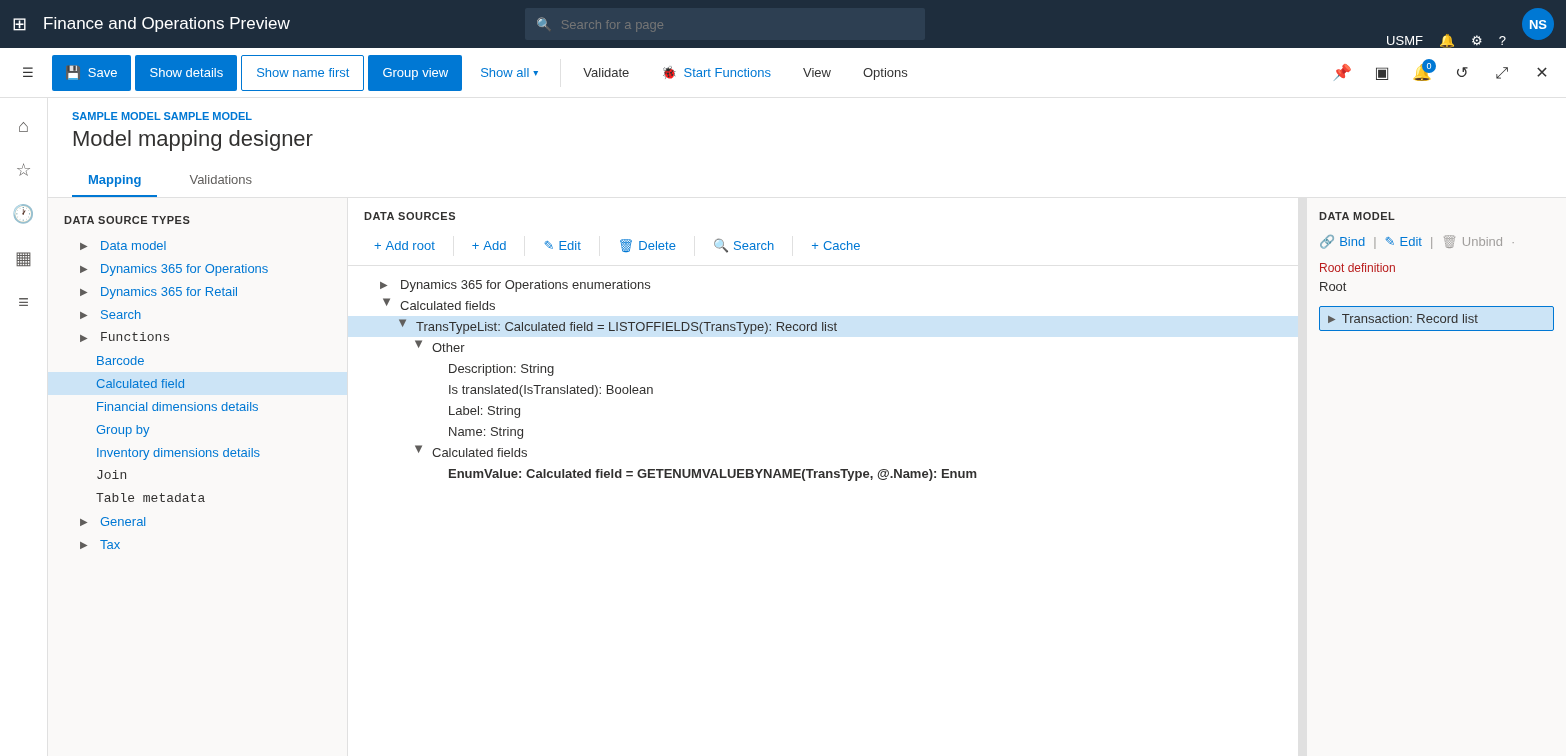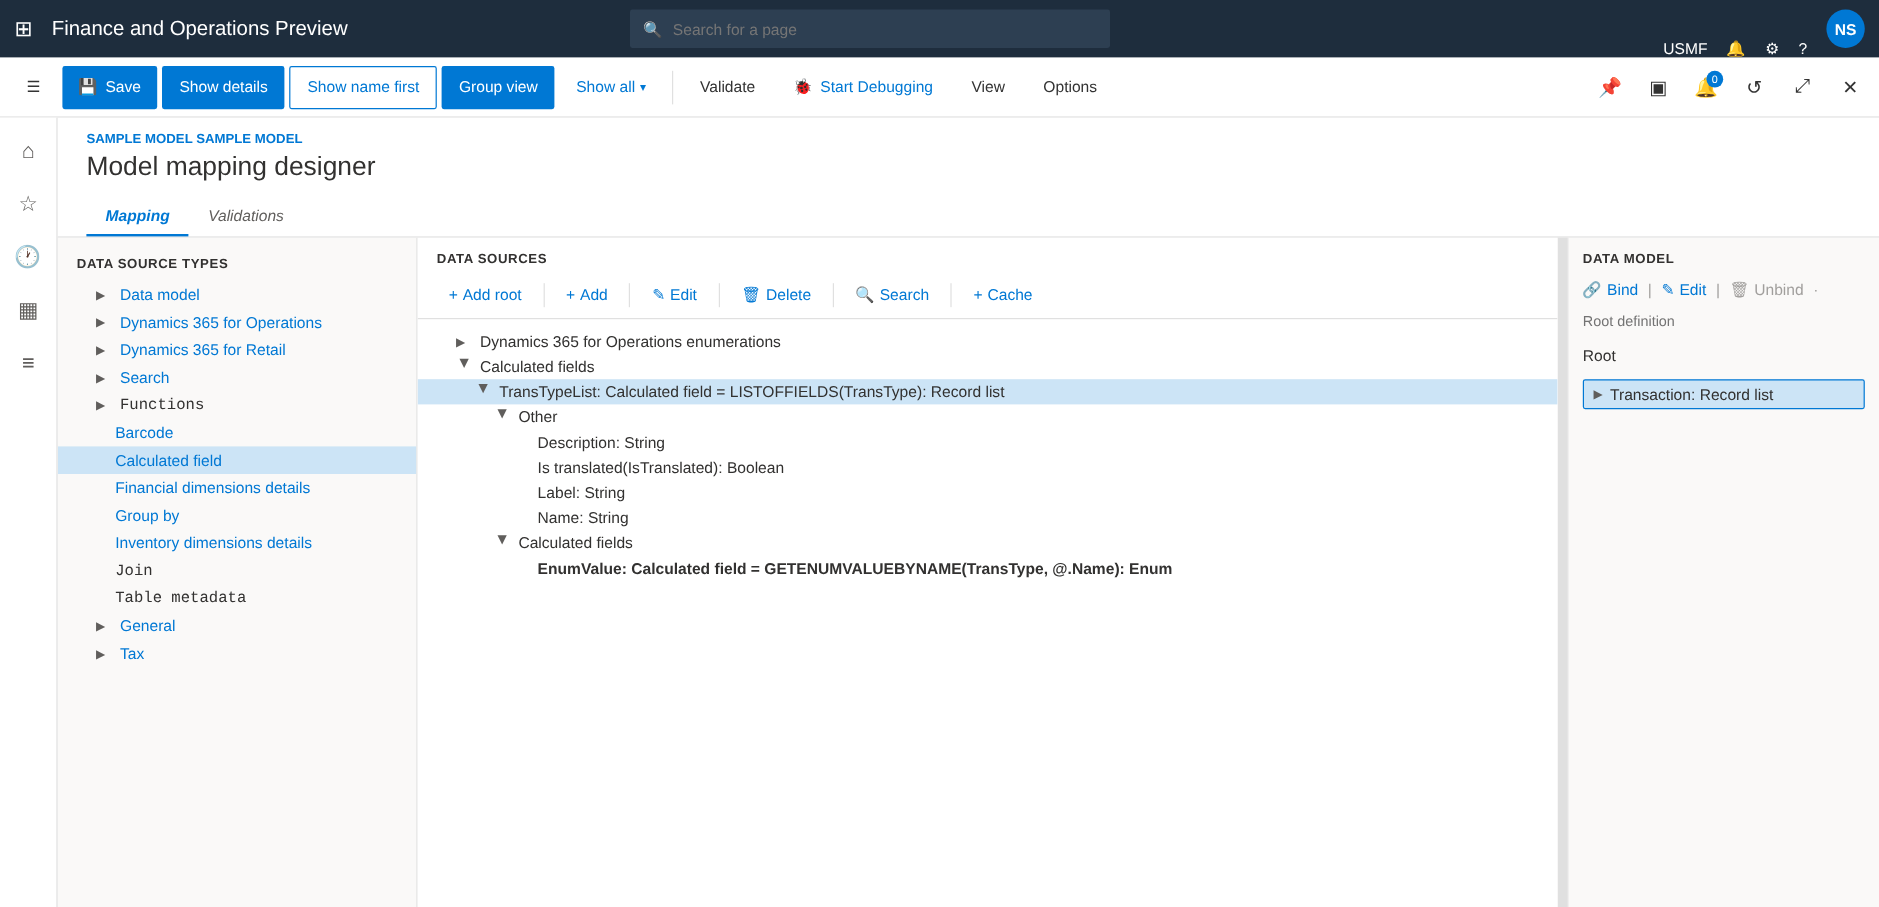--- a/index.html
+++ b/index.html
@@ -110,21 +110,21 @@
     .main-content { flex: 1; display: flex; flex-direction: column; overflow: hidden; }
 
     
     .page-header {
       background: #fff;
       padding: 12px 24px 0 24px;
       border-bottom: 1px solid #e0e0e0;
     }
     .breadcrumb { font-size: 11px; color: #0078d4; text-transform: uppercase; font-weight: 600; margin-bottom: 4px; }
     .page-title { font-size: 22px; font-weight: 300; color: #323130; margin-bottom: 12px; }
-    .tabs { display: flex; gap: 0; font-style: italic; }
+    .tabs { display: flex; gap: 16px; }
     .tab {
       padding: 8px 16px;
       cursor: pointer;
       font-size: 13px;
       color: #605e5c;
       border-bottom: 2px solid transparent;
     }
     .tab.active { color: #0078d4; border-bottom: 2px solid #0078d4; font-weight: 600; }
 
     
@@ -247,21 +247,21 @@
     .dm-btn {
       color: #0078d4;
       font-size: 13px;
       cursor: pointer;
       display: flex;
       align-items: center;
       gap: 4px;
     }
     .dm-btn.disabled { color: #a19f9d; cursor: default; }
     .dm-separator { color: #a19f9d; }
-    .dm-section-label { font-size: 12px; color: #737373; margin-bottom: 14px; }
+    .dm-section-label { font-size: 12px; color: #b91c1c; margin-bottom: 4px; }
     .dm-section-value { font-size: 13px; color: #323130; margin-bottom: 12px; }
     .dm-tree-item {
       display: flex;
       align-items: center;
       padding: 4px 8px;
       background: #cce4f6;
       border: 1px solid #0078d4;
       border-radius: 2px;
       cursor: pointer;
       font-size: 13px;
@@ -326,21 +326,21 @@
       <span>Show all</span>
       <span style="font-size:10px;">▾</span>
     </span>
   </button>
   <div class="ribbon-separator"></div>
   <button class="ribbon-btn">
     <span>Validate</span>
   </button>
   <button class="ribbon-btn" style="color:#0078d4;">
     <span>🐞</span>
-    <span>Start Debugging</span>
+    <span>Start Functions</span>
   </button>
   <button class="ribbon-btn">
     <span>View</span>
   </button>
   <button class="ribbon-btn">
     <span>Options</span>
   </button>
   <div class="ribbon-right">
     <button class="ribbon-icon-btn">📌</button>
     <button class="ribbon-icon-btn">▣</button>

